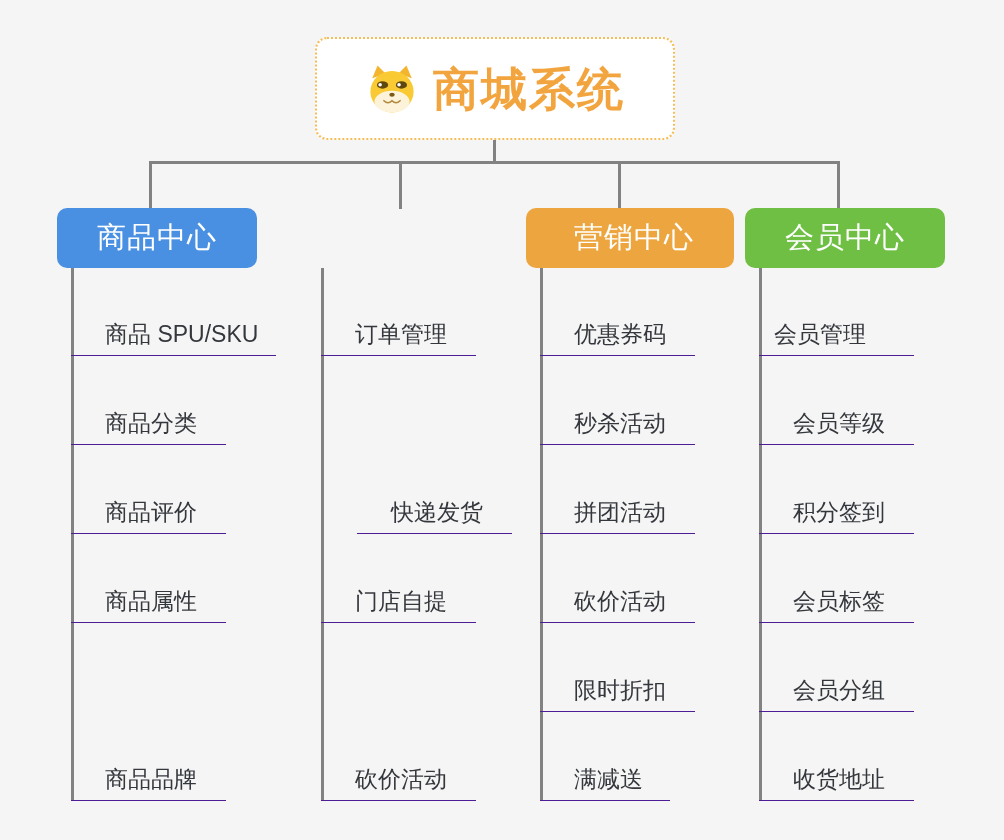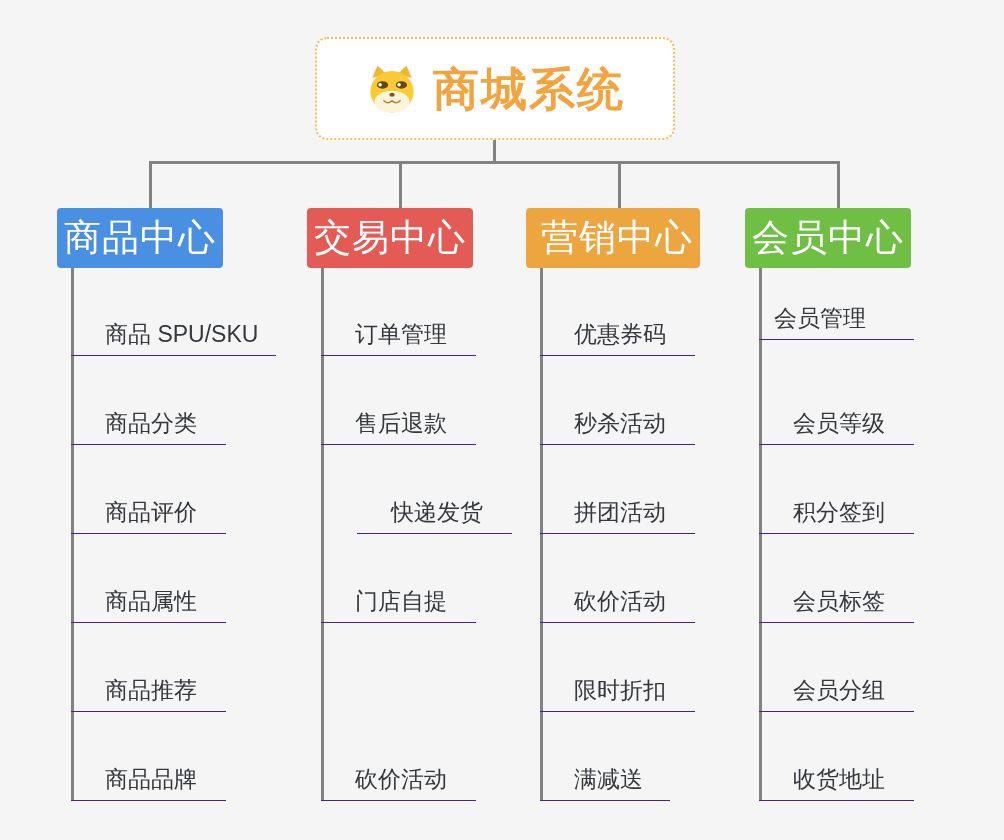--- a/index.html
+++ b/index.html
@@ -12,23 +12,23 @@
   
   .root-node{
     position:absolute;left:315px;top:37px;width:360px;height:103px;
     background:#ffffff;border:2px dotted #f7bd55;border-radius:12px;
     box-sizing:border-box;display:flex;align-items:center;justify-content:center;gap:14px;
   }
   .root-title{font-size:46px;letter-spacing:2px;color:#f2a53e;line-height:1;font-weight:bold;}
 
   
   .branch-box{
-    position:absolute;top:208px;width:166px;height:60px;border-radius:4px;
+    position:absolute;top:208px;width:200px;height:60px;border-radius:10px;
     display:flex;align-items:center;justify-content:center;
-    color:#ffffff;font-size:37px;letter-spacing:1px;
+    color:#ffffff;font-size:29px;letter-spacing:1px;
   }
 
   
   .trunk{position:absolute;top:268px;width:3px;height:533px;background:#828282;}
 
   
   .item{
     position:absolute;height:40px;box-sizing:border-box;
     border-bottom:1px solid #4c1d95;
     padding:0 0 5px 34px;display:flex;align-items:flex-end;
@@ -67,50 +67,45 @@
       <circle cx="37.8" cy="22.3" r="2" fill="#ffffff"></circle>
       <ellipse cx="30" cy="33.5" rx="3" ry="2.2" fill="#7a5a14"></ellipse>
       <path d="M21 40 Q25.5 44.5 30 40 Q34.5 44.5 39 40" stroke="#b08a3e" stroke-width="1.8" fill="none" stroke-linecap="round"></path>
     </svg>
     <span class="root-title" style="color: rgb(242, 165, 62);">商城系统</span>
   </div>
 
   <div class="branch-box" style="left: 57px; background: rgb(74, 144, 226);">
     <span>商品中心</span>
   </div>
-  <div class="branch-box" style="left: 307px; background: rgb(228, 91, 85);">
-    <span>交易中心</span>
-  </div>
   <div class="branch-box" style="left: 526px; background: rgb(237, 166, 63); padding-left: 8px;">
     <span>营销中心</span>
   </div>
   <div class="branch-box" style="left: 745px; background: rgb(110, 191, 67);">
     <span>会员中心</span>
   </div>
 
   <div class="item wWide" style="left:71px;top:316px;">商品 SPU/SKU</div>
   <div class="item w4" style="left:71px;top:405px;">商品分类</div>
   <div class="item w4" style="left:71px;top:494px;">商品评价</div>
   <div class="item w4" style="left:71px;top:583px;">商品属性</div>
-  <div class="item w4" style="left:71px;top:672px;">商品推荐</div>
   <div class="item w4" style="left:71px;top:761px;">商品品牌</div>
 
   <div class="item w4" style="left:321px;top:316px;">订单管理</div>
-  <div class="item w4" style="left:321px;top:405px;">售后退款</div>
   <div class="item w4" style="left:321px;top:494px;margin-left:36px;">快递发货</div>
   <div class="item w4" style="left:321px;top:583px;">门店自提</div>
   <div class="item w4" style="left:321px;top:761px;">砍价活动</div>
 
   <div class="item w4" style="left:540px;top:316px;">优惠券码</div>
   <div class="item w4" style="left:540px;top:405px;">秒杀活动</div>
   <div class="item w4" style="left:540px;top:494px;">拼团活动</div>
   <div class="item w4" style="left:540px;top:583px;">砍价活动</div>
   <div class="item w4" style="left:540px;top:672px;">限时折扣</div>
   <div class="item w3" style="left:540px;top:761px;">满减送</div>
 
-  <div class="item w4" style="left:759px;top:300px;padding-left:15px;">会员管理</div>
+  <div class="item w4" style="left:759px;top:316px;padding-left:15px;">会员管理</div>
   <div class="item w4" style="left:759px;top:405px;">会员等级</div>
   <div class="item w4" style="left:759px;top:494px;">积分签到</div>
   <div class="item w4" style="left:759px;top:583px;">会员标签</div>
   <div class="item w4" style="left:759px;top:672px;">会员分组</div>
   <div class="item w4" style="left:759px;top:761px;">收货地址</div>
 
 </div>
 
 </body></html>

